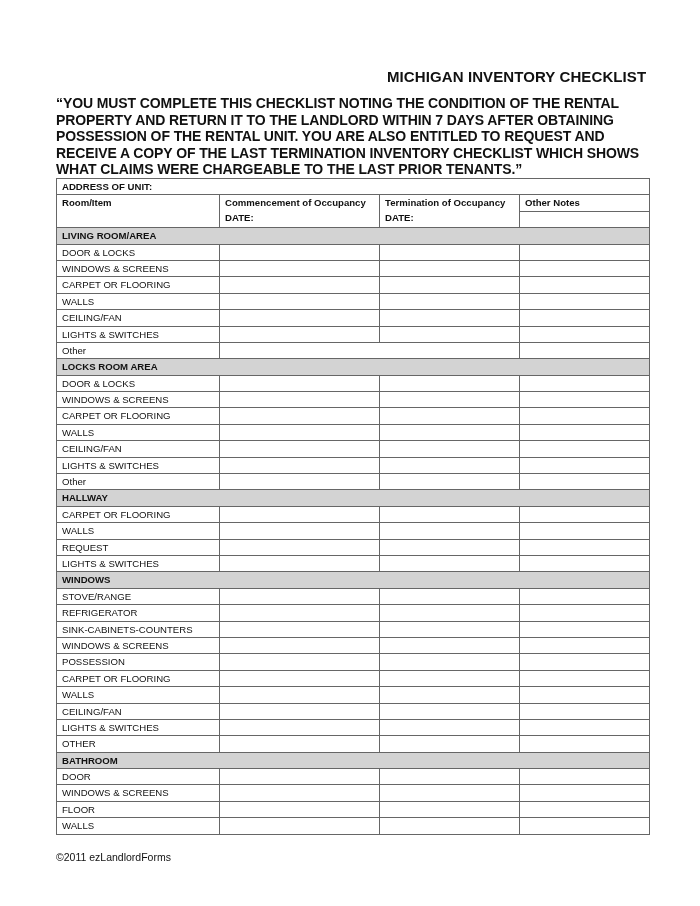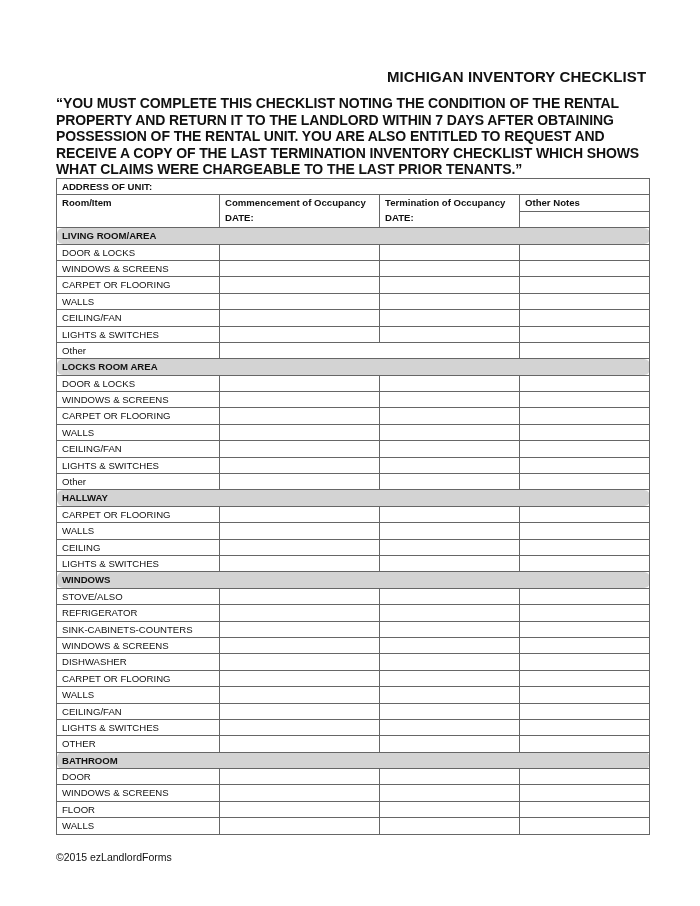--- a/index.html
+++ b/index.html
@@ -3,21 +3,21 @@
 <meta charset="utf-8">
 <style>
   html,body{margin:0;padding:0;background:#fff;}
   body{width:700px;height:906px;position:relative;font-family:"Liberation Sans",sans-serif;color:#111;overflow:hidden;}
   .title{position:absolute;left:387px;top:60px;font-size:15px;font-weight:bold;letter-spacing:0.1px;margin-top:8px;}
   .notice{position:absolute;left:56px;top:95px;width:600px;font-size:14px;font-weight:bold;line-height:16.5px;letter-spacing:-0.1px;}
   table.grid{position:absolute;left:56px;top:178px;width:593px;border-collapse:collapse;table-layout:fixed;padding-left:21px;}
   table.grid td{border:1px solid #666;padding:0 5px;font-size:9.6px;height:15.4px;line-height:15px;vertical-align:top;white-space:nowrap;overflow:hidden;}
   .addr td{font-size:13px;font-weight:bold;height:16px;line-height:16px;}
   .hdr td{font-weight:bold;margin-left:26px;}
-  .section td{background:#d3d3d3;font-weight:bold;border-radius:6px;}
+  .section td{background:#d3d3d3;font-weight:bold;}
   .footer{position:absolute;left:56px;top:851px;font-size:10.5px;}
 </style>
 </head>
 <body>
 
 <div class="title">MICHIGAN INVENTORY CHECKLIST</div>
 <div class="notice">“YOU MUST COMPLETE THIS CHECKLIST NOTING THE CONDITION OF THE RENTAL PROPERTY AND RETURN IT TO THE LANDLORD WITHIN 7 DAYS AFTER OBTAINING POSSESSION OF THE RENTAL UNIT. YOU ARE ALSO ENTITLED TO REQUEST AND RECEIVE A COPY OF THE LAST TERMINATION INVENTORY CHECKLIST WHICH SHOWS WHAT CLAIMS WERE CHARGEABLE TO THE LAST PRIOR TENANTS.”</div>
 
 <table class="grid">
   <colgroup>
@@ -143,36 +143,36 @@
         <td></td>
         <td></td>
       </tr>
       <tr>
         <td>WALLS</td>
         <td></td>
         <td></td>
         <td></td>
       </tr>
       <tr>
-        <td>CEILING</td>
+        <td>REQUEST</td>
         <td></td>
         <td></td>
         <td></td>
       </tr>
       <tr>
         <td>LIGHTS &amp; SWITCHES</td>
         <td></td>
         <td></td>
         <td></td>
       </tr>
       <tr class="section">
         <td colspan="4">WINDOWS</td>
       </tr>
       <tr>
-        <td>STOVE/ALSO</td>
+        <td>STOVE/RANGE</td>
         <td></td>
         <td></td>
         <td></td>
       </tr>
       <tr>
         <td>REFRIGERATOR</td>
         <td></td>
         <td></td>
         <td></td>
       </tr>
@@ -182,21 +182,21 @@
         <td></td>
         <td></td>
       </tr>
       <tr>
         <td>WINDOWS &amp; SCREENS</td>
         <td></td>
         <td></td>
         <td></td>
       </tr>
       <tr>
-        <td>DISHWASHER</td>
+        <td>POSSESSION</td>
         <td></td>
         <td></td>
         <td></td>
       </tr>
       <tr>
         <td>CARPET OR FLOORING</td>
         <td></td>
         <td></td>
         <td></td>
       </tr>
@@ -247,13 +247,13 @@
       </tr>
       <tr>
         <td>WALLS</td>
         <td></td>
         <td></td>
         <td></td>
       </tr>
     </tbody>
 </table>
 
-<div class="footer">©2015 ezLandlordForms</div>
+<div class="footer">©2011 ezLandlordForms</div>
 
 </body></html>

